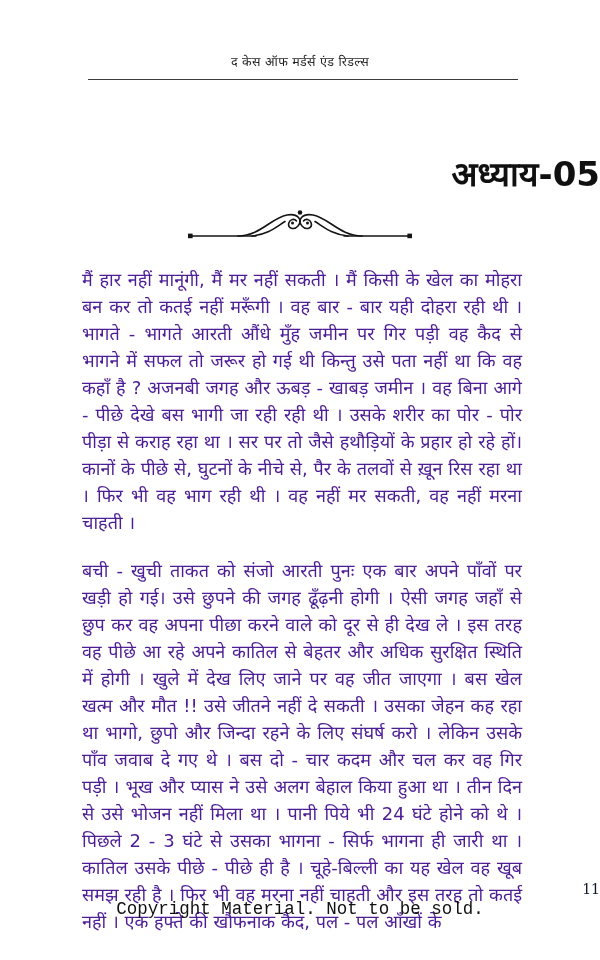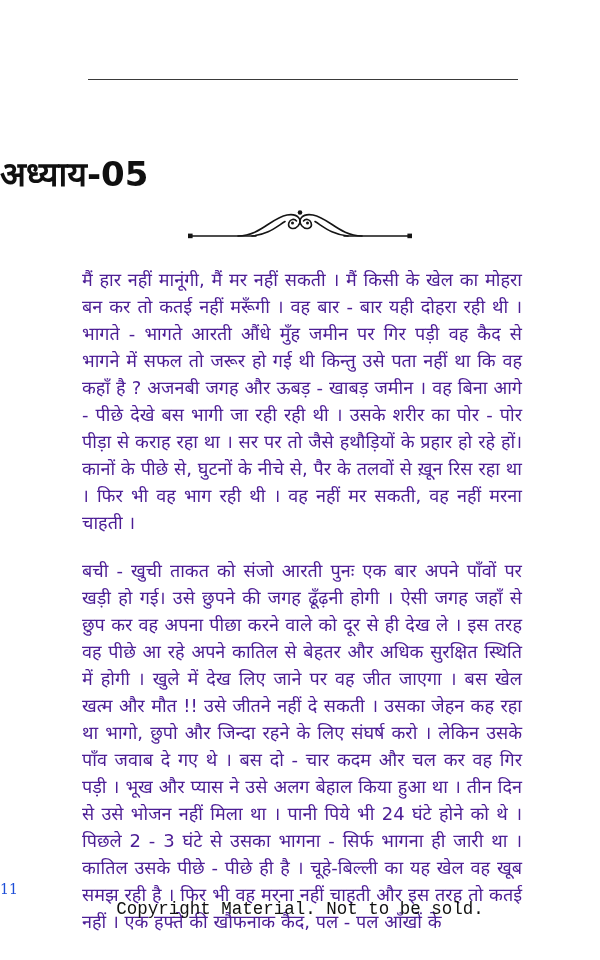--- a/index.html
+++ b/index.html
@@ -38,21 +38,21 @@
     border-top: 1.5px solid #3a3a3a;
   }
 
   
   .chapter-title {
     position: absolute;
     top: 150px;
     left: 0;
     width: 100%;
     margin: 0;
-    text-align: left;
+    text-align: right;
     font-size: 34px;
     font-weight: 700;
     color: #101010;
   }
 
   
   .flourish-wrap {
     position: absolute;
     top: 203px;
     left: 0;
@@ -75,41 +75,42 @@
     margin: 0 0 21px 0;
     text-indent: 0;
   }
 
   
   .page-number {
     position: absolute;
     top: 881px;
     left: 0;
     width: 100%;
-    text-align: left;
+    text-align: right;
     font-size: 14px;
     font-family: "DejaVu Serif", serif;
-    color: #1d4ed8;
+    color: #0f172a;
   }
   .copyright-line {
     position: absolute;
     top: 899px;
     left: 0;
     width: 100%;
     text-align: center;
     font-size: 17.5px;
     font-family: Liberation Mono, monospace;
     color: #111111;
   }
 </style>
 </head>
 <body>
 
 <div class="page">
 
+  <div class="running-header">द केस ऑफ मर्डर्स एंड रिडल्स</div>
   <div class="header-rule"></div>
 
   <h1 class="chapter-title">अध्याय-05</h1>
 
   <div class="flourish-wrap">
     <svg width="232" height="46" viewBox="0 0 232 46" aria-hidden="true">
       <g fill="none" stroke="#151515" stroke-width="1.6" stroke-linecap="round">
         <path d="M7,33 H72"></path>
         <path d="M160,33 H225"></path>
 

